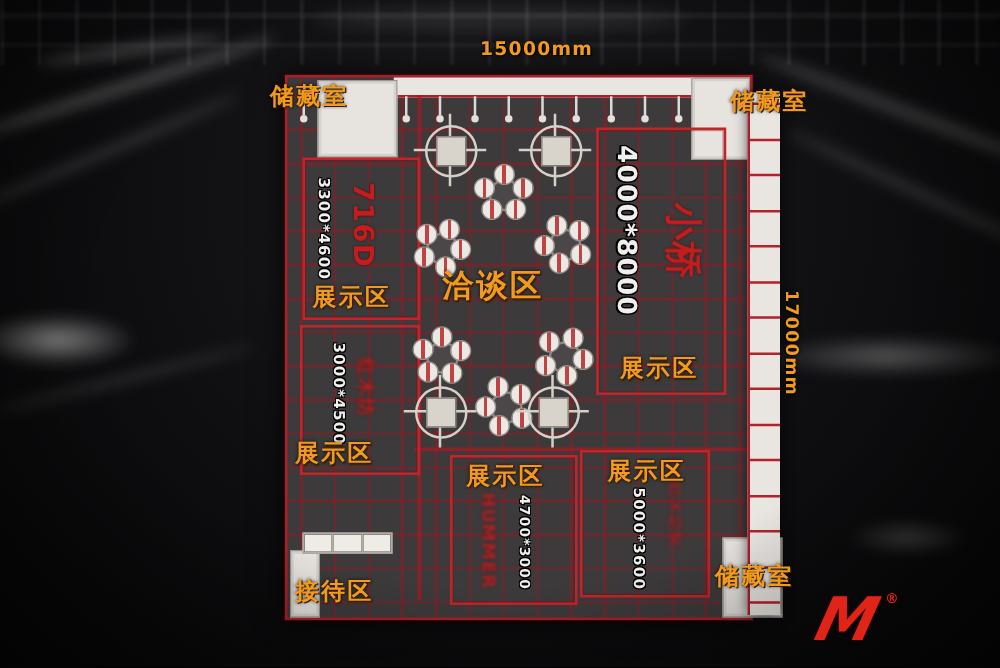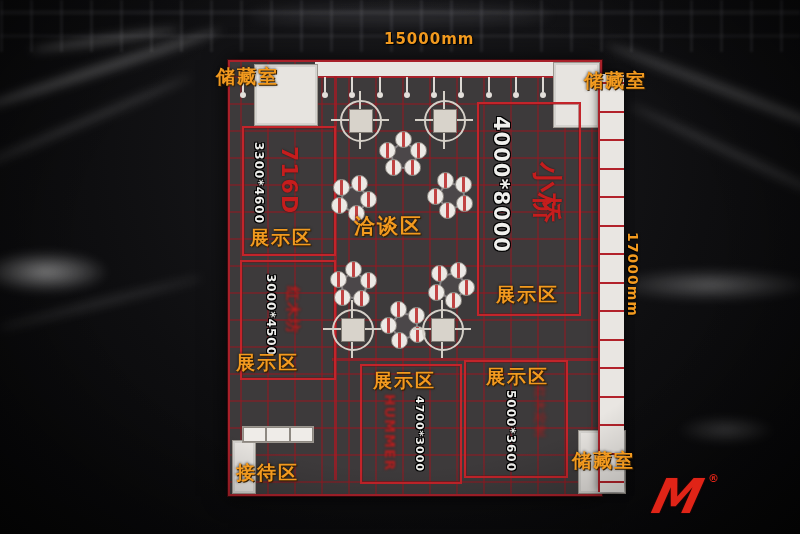--- a/index.html
+++ b/index.html
@@ -157,21 +157,21 @@
       <span class="vtext vred blur1" style="left:36px;top:28px;font-size:14px;">HUMMER</span>
       <span class="vtext vwhite" style="left:64px;top:30px;font-size:11px;">4700*3000</span>
     </div>
 
     <div class="booth" style="left:234px;top:298px;width:100px;height:114px;">
       <span class="zone" style="left:20px;top:2px;">展示区</span>
       <span class="vtext vwhite" style="left:52px;top:28px;font-size:12px;">5000*3600</span>
       <span class="vtext vred blur2" style="left:82px;top:24px;font-size:12px;">红木定制</span>
     </div>
 
-    <div class="arealabel" style="left:124px;top:150px;font-size:21px;font-family:Liberation Serif, serif;">洽谈区</div>
+    <div class="arealabel" style="left:124px;top:150px;font-size:25px;font-family:Liberation Serif, serif;">洽谈区</div>
 
     <div id="tables-layer">
         <div class="table-cluster" style="left: 150px; top: 70px;">
           <div class="table-top"></div>
           <div class="chair" style="left: 14.5px; top: -1.5px;"></div>
           <div class="chair" style="left: 29.7169px; top: 9.55573px;"></div>
           <div class="chair" style="left: 23.9046px; top: 27.4443px;"></div>
           <div class="chair" style="left: 5.09544px; top: 27.4443px;"></div>
           <div class="chair" style="left: -0.716904px; top: 9.55573px;"></div>
         </div>

